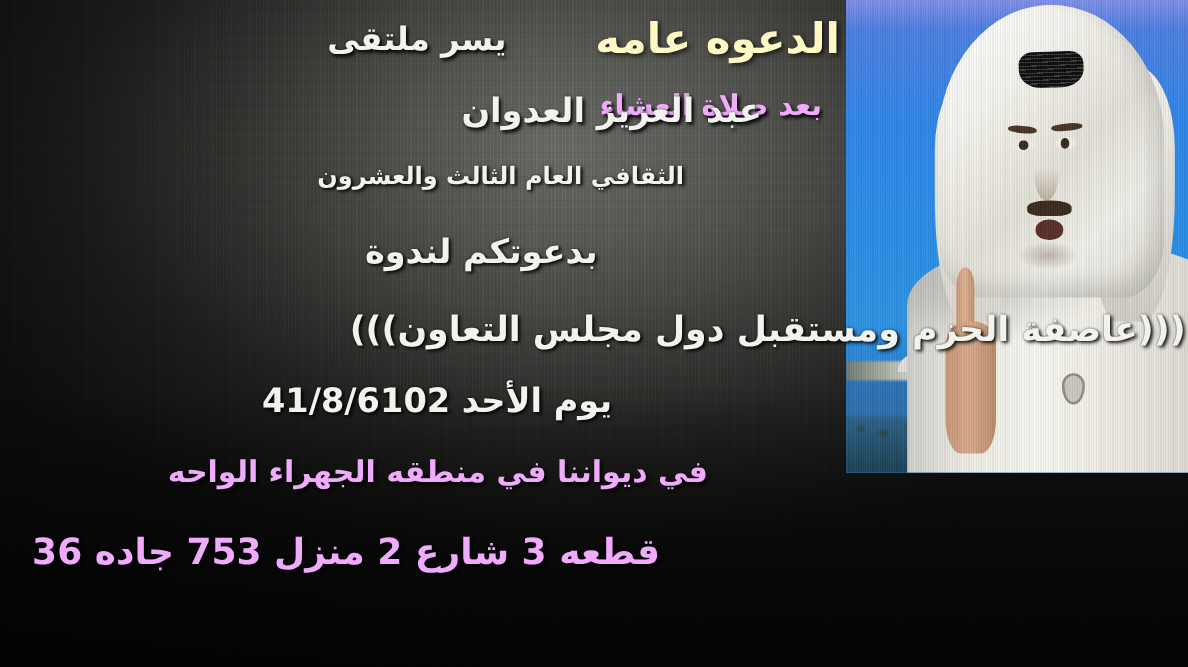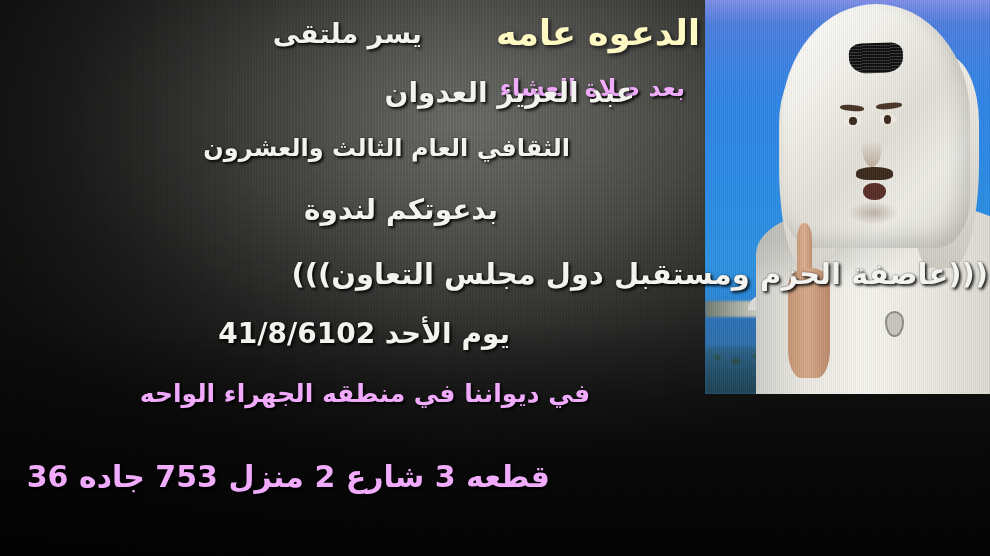--- a/index.html
+++ b/index.html
@@ -243,26 +243,26 @@
     line-height: 1;
   }
   .white   { color: #f2f2ee; text-shadow: 2px 2px 3px rgba(0,0,0,.85), 0 0 2px rgba(0,0,0,.6); }
   .yellow  { color: #f0abfc; text-shadow: 2px 2px 3px rgba(0,0,0,.9); }
   .cyan    { color: #fef9c3; text-shadow: 2px 2px 4px rgba(0,0,0,.7); }
 
   #line-title      { right: 290px; top: 16px;  font-size: 35px; }
   #line-prayer     { right: 305px; top: 76px;  font-size: 24px; }
   #line-yasser     { right: 568px; top: 20px;  font-size: 27px; }
   #line-name       { right: 355px; top: 79px;  font-size: 28px; }
-  #line-org        { right: 420px; top: 136px; font-size: 24px; }
+  #line-org        { right: 420px; top: 136px; font-size: 20px; }
   #line-invite     { right: 492px; top: 196px; font-size: 28px; }
   #line-seminar    { right: 2px;   top: 260px; font-size: 29px; text-align: right; }
   #line-date       { right: 480px; top: 320px; font-size: 28px; }
   #line-addr1      { right: 400px; top: 381px; font-size: 25px; }
-  #line-addr2      { right: 440px; top: 446px; font-size: 30px; margin-top: 16px; }
+  #line-addr2      { right: 440px; top: 446px; font-size: 30px; }
 </style>
 </head>
 <body>
 
 <div id="slide">
 
   <div class="bg-base"></div>
   <div class="bg-stripes"></div>
   <div class="bg-weave"></div>
   <div class="bg-vignette"></div>

